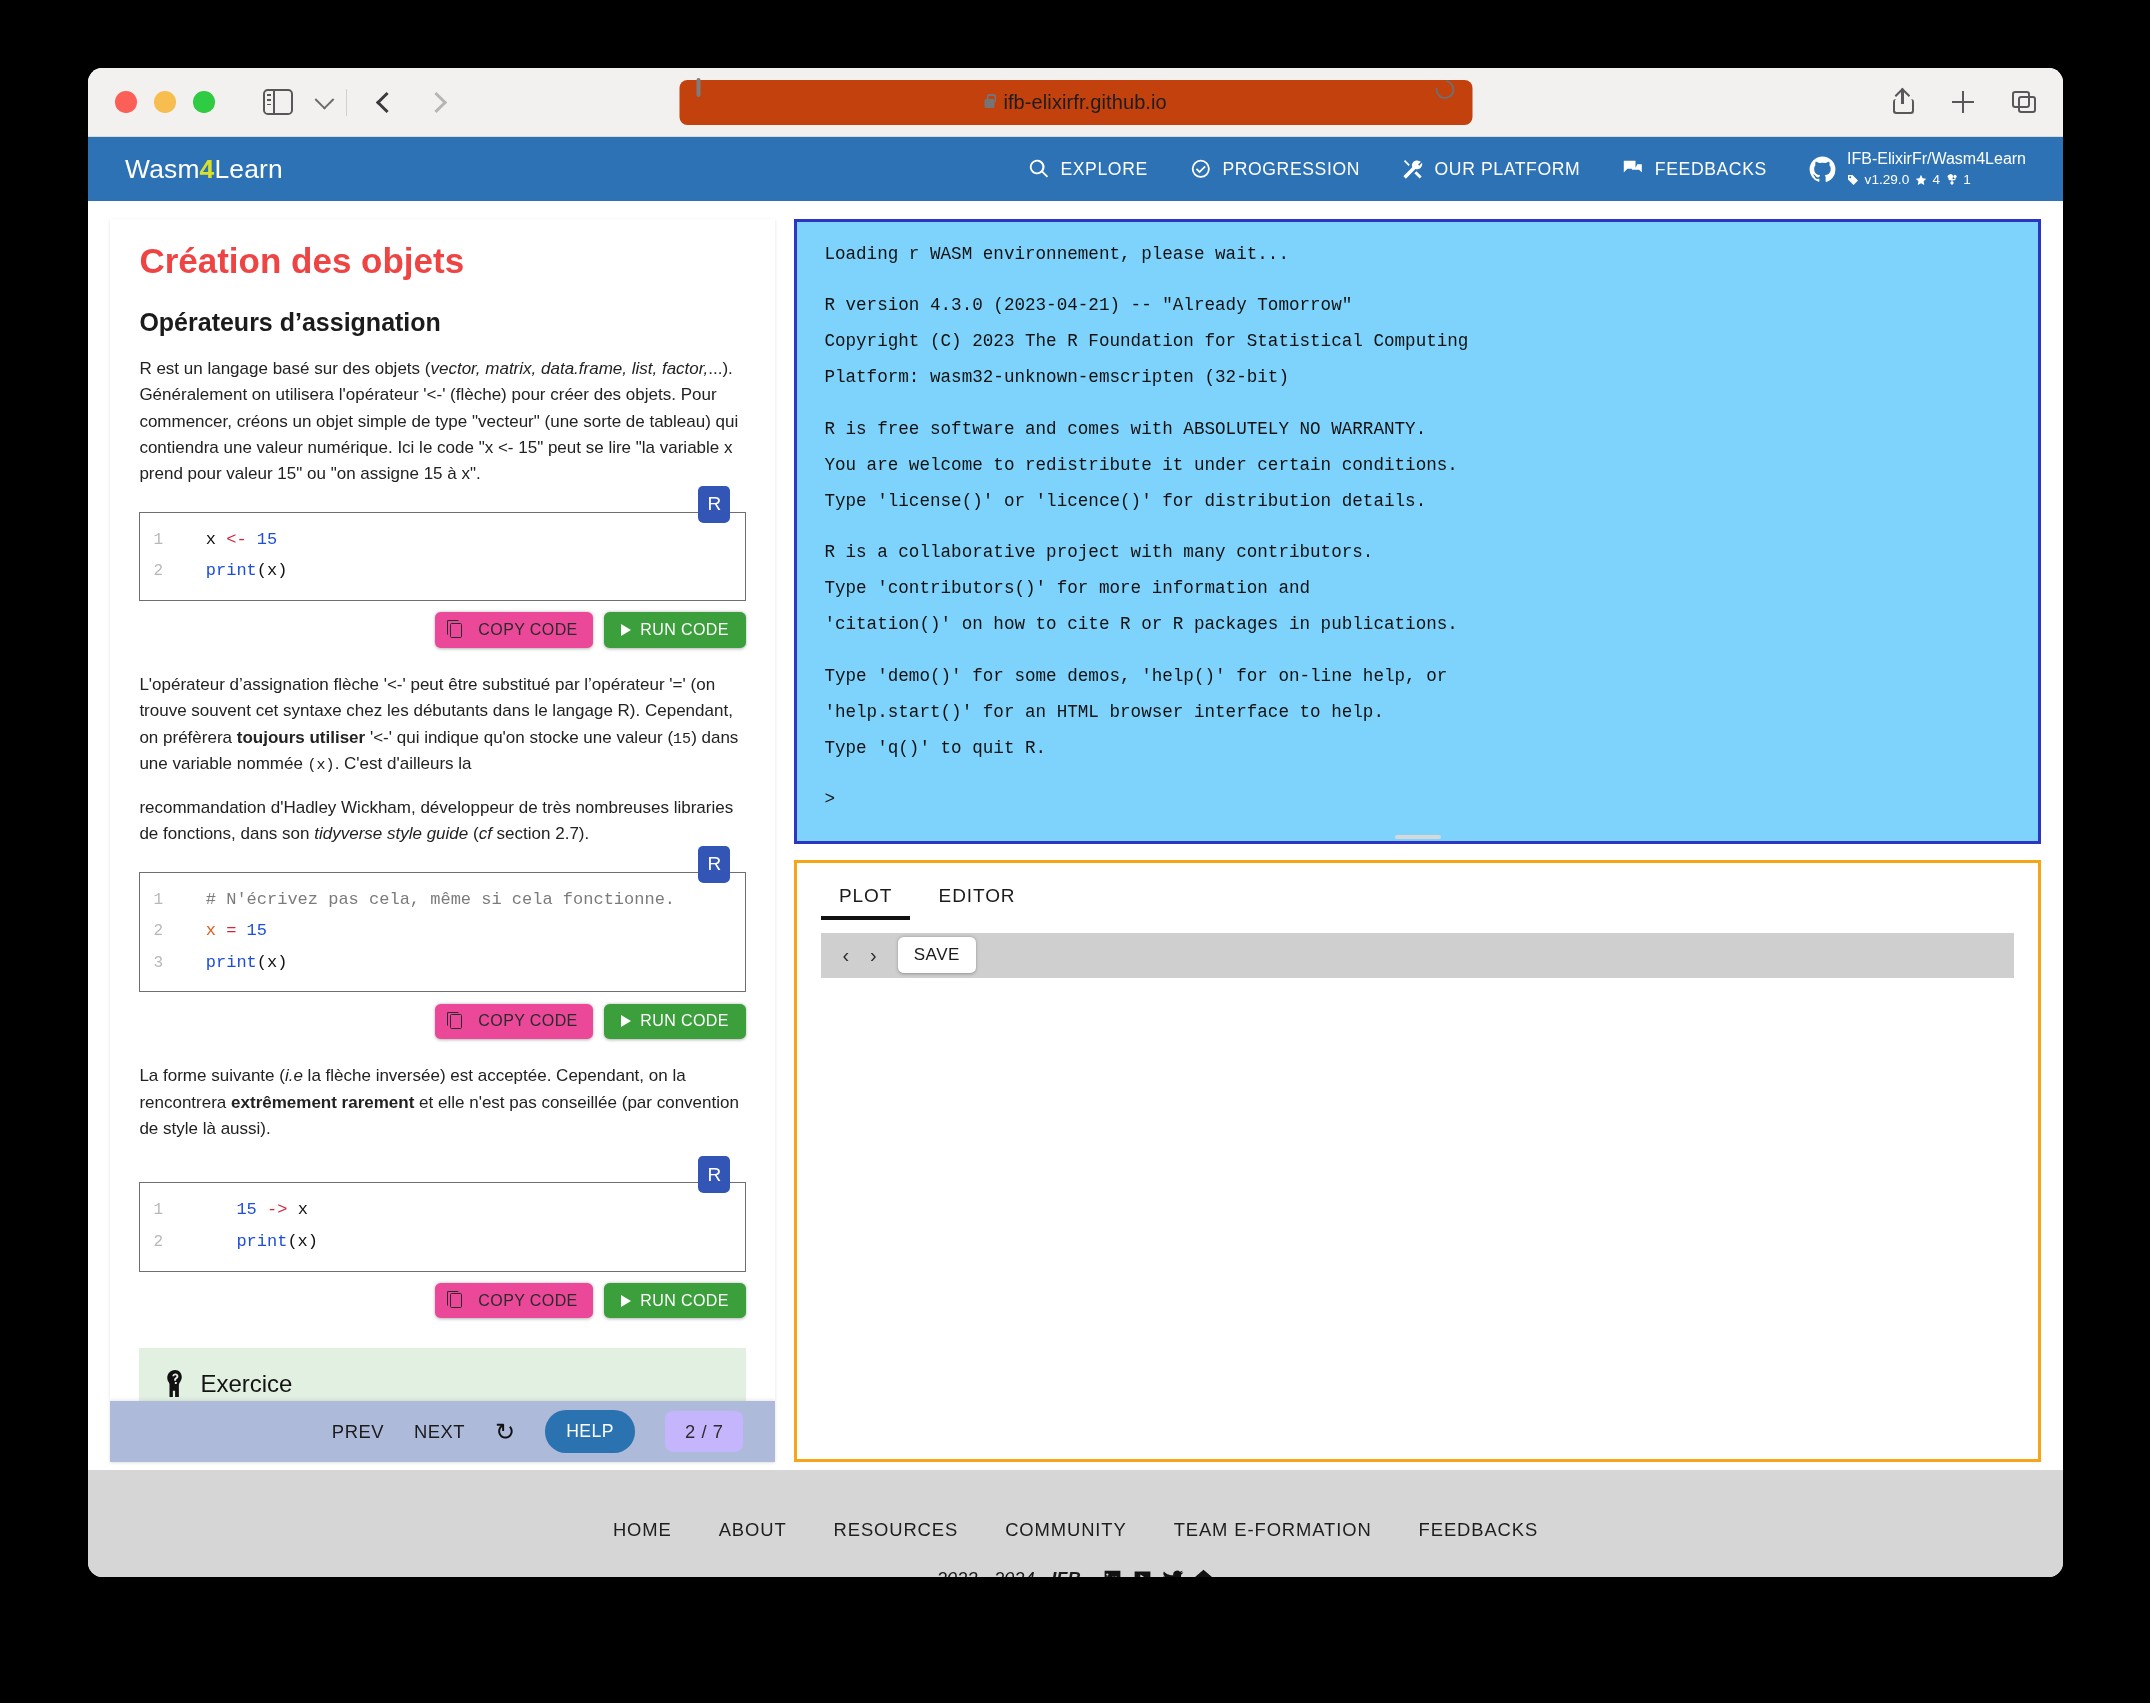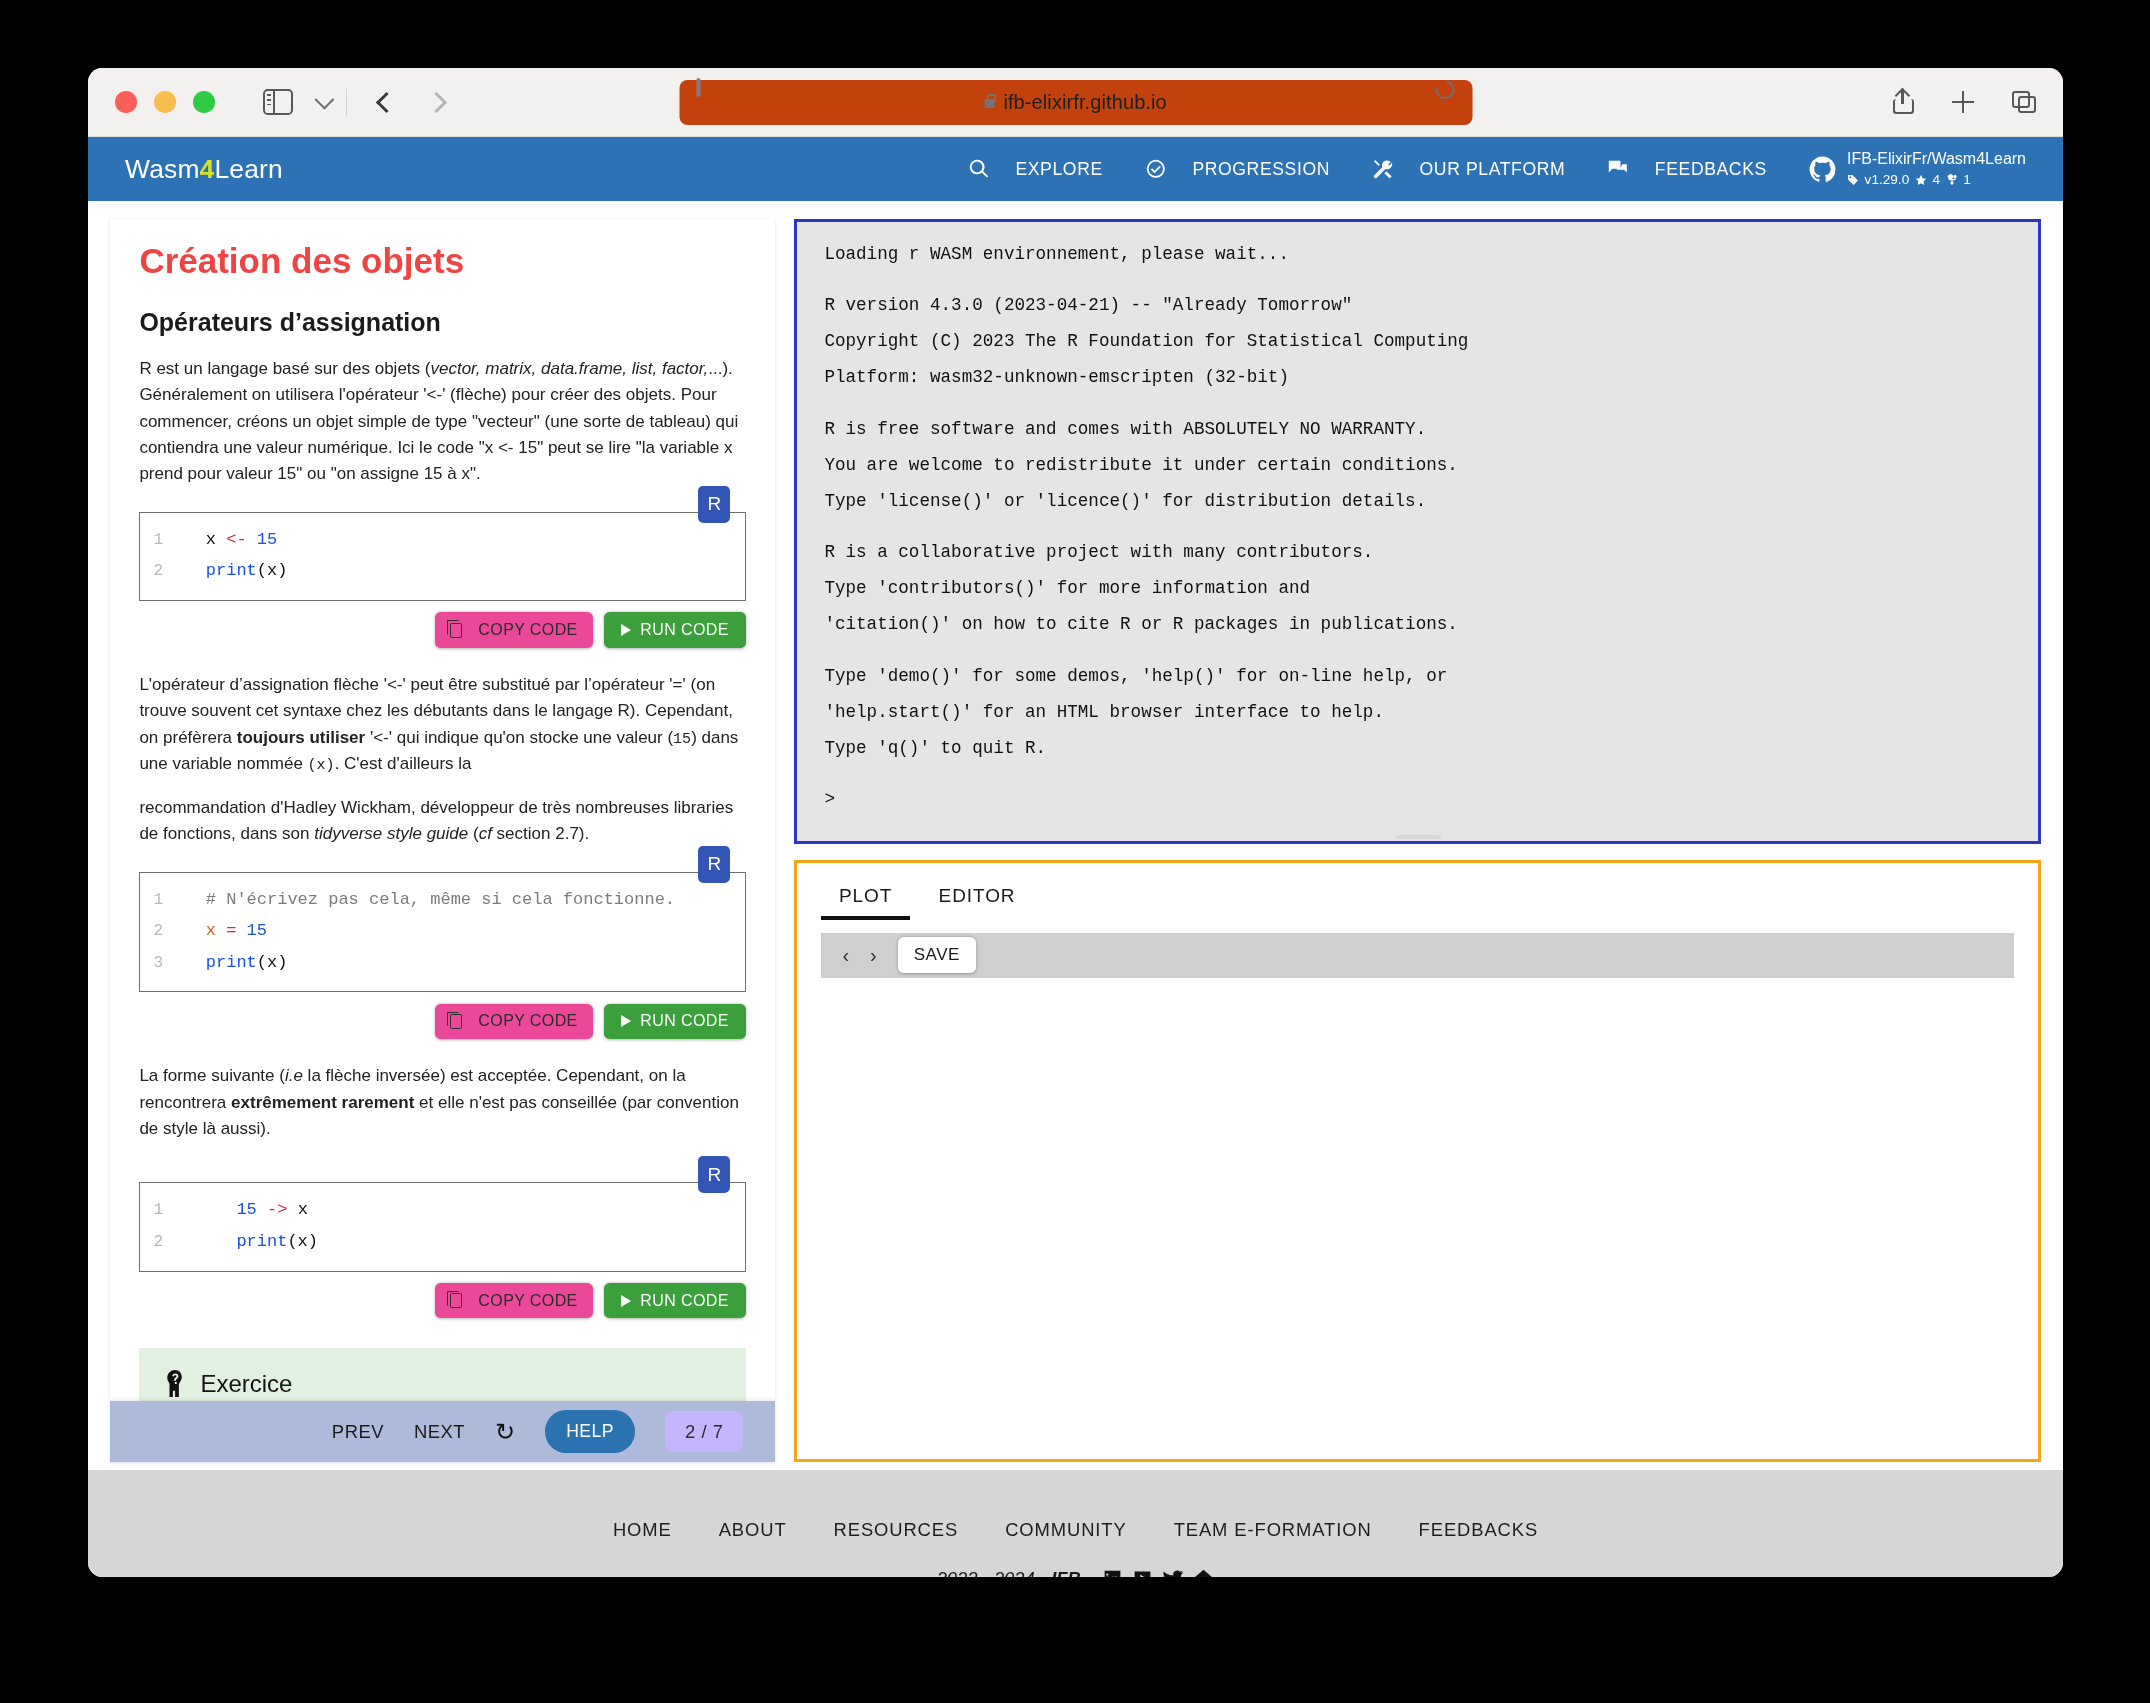--- a/index.html
+++ b/index.html
@@ -158,21 +158,21 @@
     padding: 7px 37px;
     color: #ffffff;
   }
   .logo { font-size: 26.4px; font-weight: 400; letter-spacing: 0.2px; }
   .logo .four { color: #d8e02a; font-weight: 700; }
   .nav-right {
     margin-left: auto;
     display: flex; align-items: center; gap: 42px;
   }
   .nav-item {
-    display: flex; align-items: center; gap: 26px;
+    display: flex; align-items: center; gap: 11px;
     font-size: 17.6px; letter-spacing: 0.6px; color: #ffffff;
   }
   .nav-ico { width: 21.6px; height: 21.6px; display:block; }
   .nav-ico svg { width: 100%; height: 100%; display: block; fill: #ffffff; }
   .repo-block { display: flex; align-items: center; gap: 11.2px; }
   .repo-ico { width: 27px; height: 27px; }
   .repo-ico svg { width: 100%; height: 100%; fill: #ffffff; }
   .repo-txt { line-height: 1.25; }
   .repo-name { font-size: 16px; }
   .repo-meta {
@@ -334,21 +334,21 @@
   }
 
   
   .right-col {
     flex: 1;
     display: flex; flex-direction: column;
     gap: 16px;
   }
   .console-panel {
     border: 3.2px solid #2d35c4;
-    background: #e5e5e5;
+    background: #7dd3fc;
     height: 625px;
     padding: 24px 27px;
     overflow: hidden;
     position: relative;
   }
   .console-line {
     font-family: "Liberation Mono", monospace;
     font-size: 17.6px;
     line-height: 1.0;
     color: #111111;

